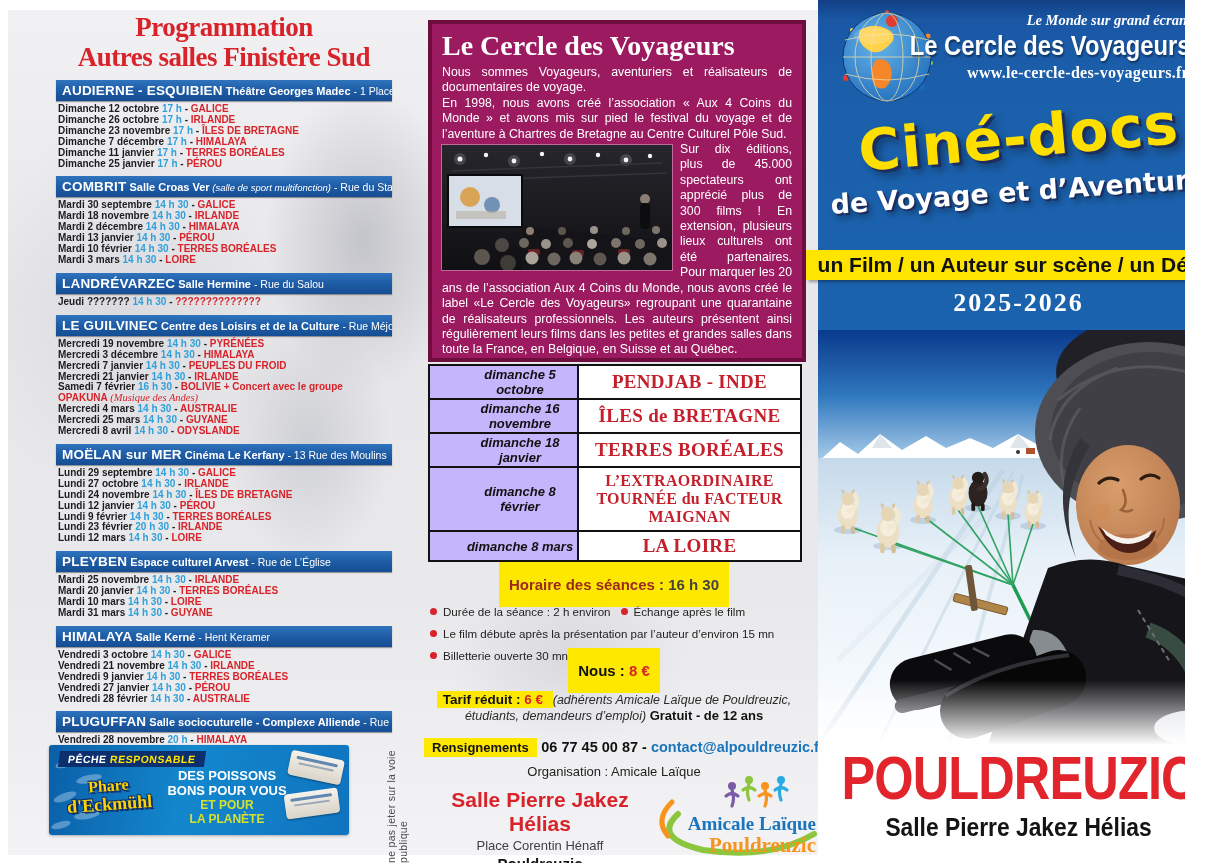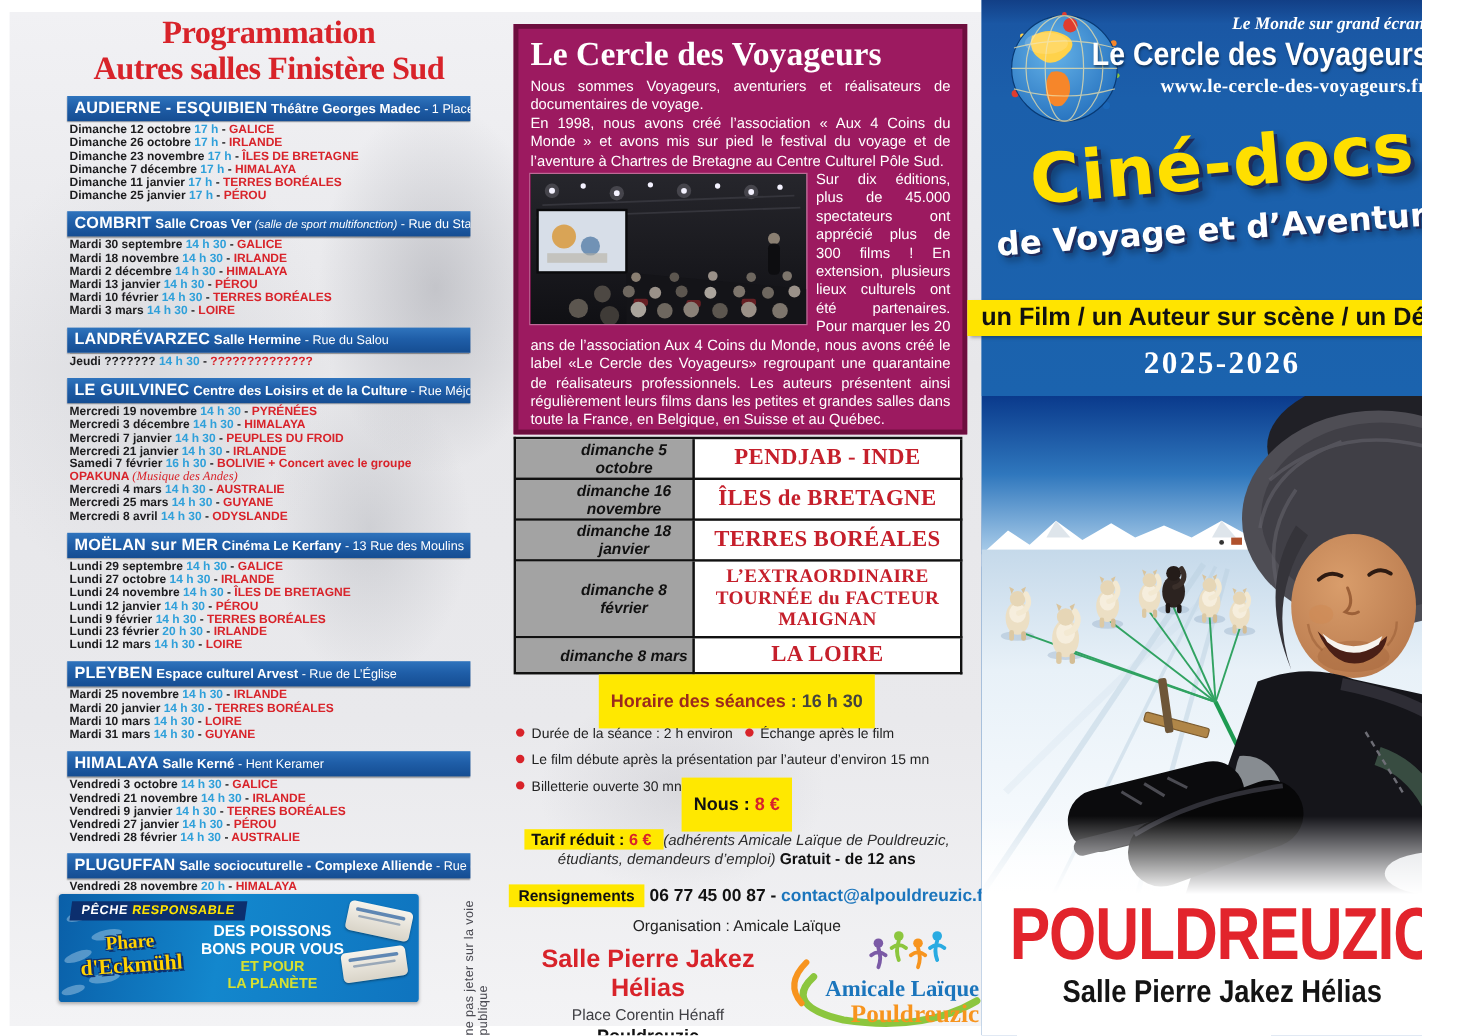--- a/index.html
+++ b/index.html
@@ -55,21 +55,21 @@
   
   .about-box{position:absolute;left:428px;top:20px;width:378px;height:342px;box-sizing:border-box;
       background:#9c1a60;border:4px solid #6d0e3e;padding:6px 10px;color:#fff;}
   .about-title{font-family:"Liberation Serif",serif;font-weight:bold;font-size:28px;line-height:32px;margin-bottom:3px;}
   .about-p{margin:0;text-align:justify;font-size:12.3px;line-height:15.4px;}
   .about-photo{float:left;width:230px;height:125px;margin:3px 8px 2px 0;box-shadow:0 0 0 1px rgba(255,255,255,.35);}
   .sched{position:absolute;left:428px;top:364px;width:372px;display:grid;grid-template-columns:149px 1fr;
       border-left:2px solid #111;border-top:2px solid #111;background:#fff;}
   .sc{border-right:2px solid #111;border-bottom:2px solid #111;display:flex;align-items:center;
       justify-content:center;text-align:center;min-height:30px;padding:1px 3px;box-sizing:border-box;}
-  .sc-date{background:#a3a3a3;font-weight:bold;font-style:italic;font-size:13px;color:#111;padding-left:36px;}
+  .sc-date{background:#c4b5fd;font-weight:bold;font-style:italic;font-size:13px;color:#111;padding-left:36px;}
   .sc-film{color:#c51f2b;font-family:"Liberation Serif",serif;font-weight:bold;font-size:19px;letter-spacing:.3px;}
   .sc-film.small{font-size:16px;line-height:18px;padding:4px 6px;}
   .horaire{position:absolute;left:428px;top:576px;width:372px;text-align:center;}
   .hl-band{background:#ffe800;padding:14px 10px;font-weight:bold;font-size:15px;}
   .hl-label{color:#9b2a1d;} .hl-value{color:#44443f;}
   .bullets{position:absolute;left:430px;top:602px;width:372px;}
   .bullet-item{display:inline-block;font-size:11.6px;color:#222;margin:0 10px 5px 0;line-height:14px;}
   .bullet-item::before{content:'';display:inline-block;width:7px;height:7px;border-radius:50%;
       background:#d8232a;margin-right:6px;vertical-align:1px;}
   .tarif{position:absolute;left:428px;top:662px;width:372px;text-align:center;}

